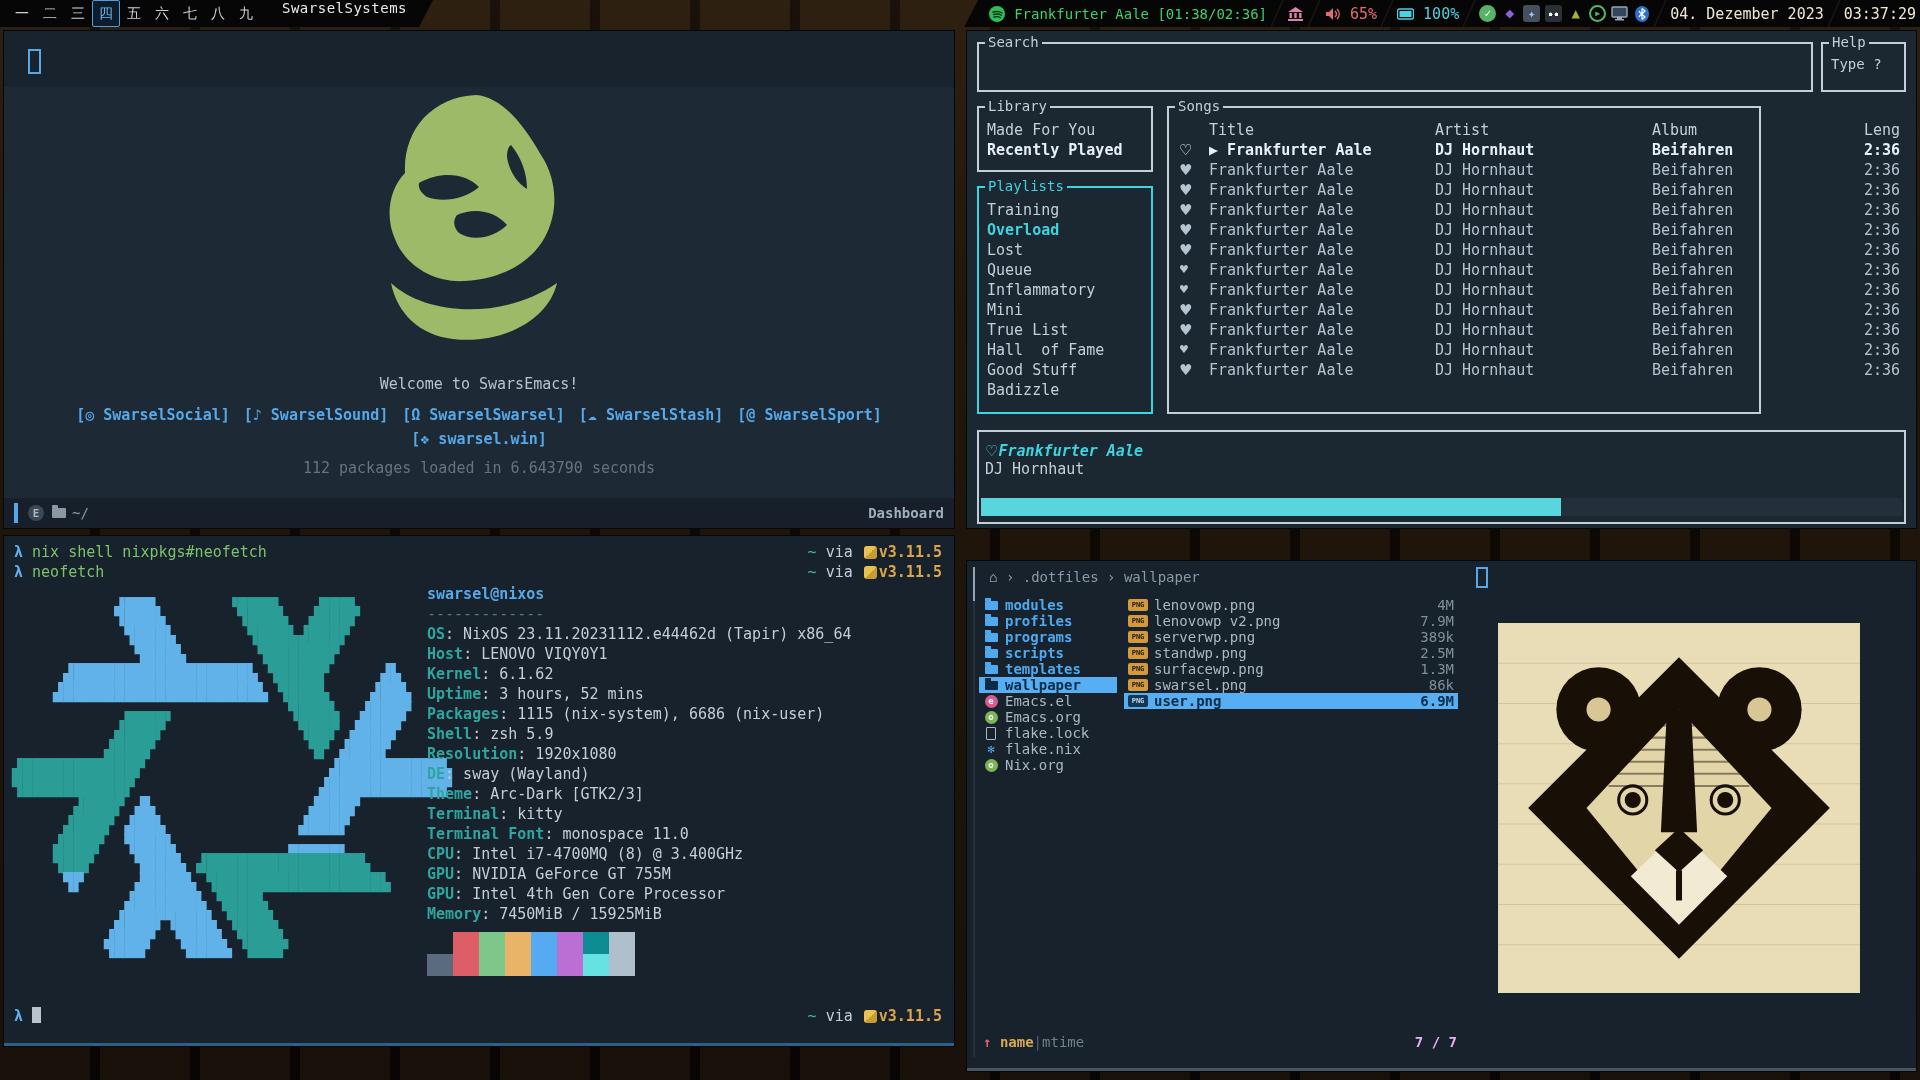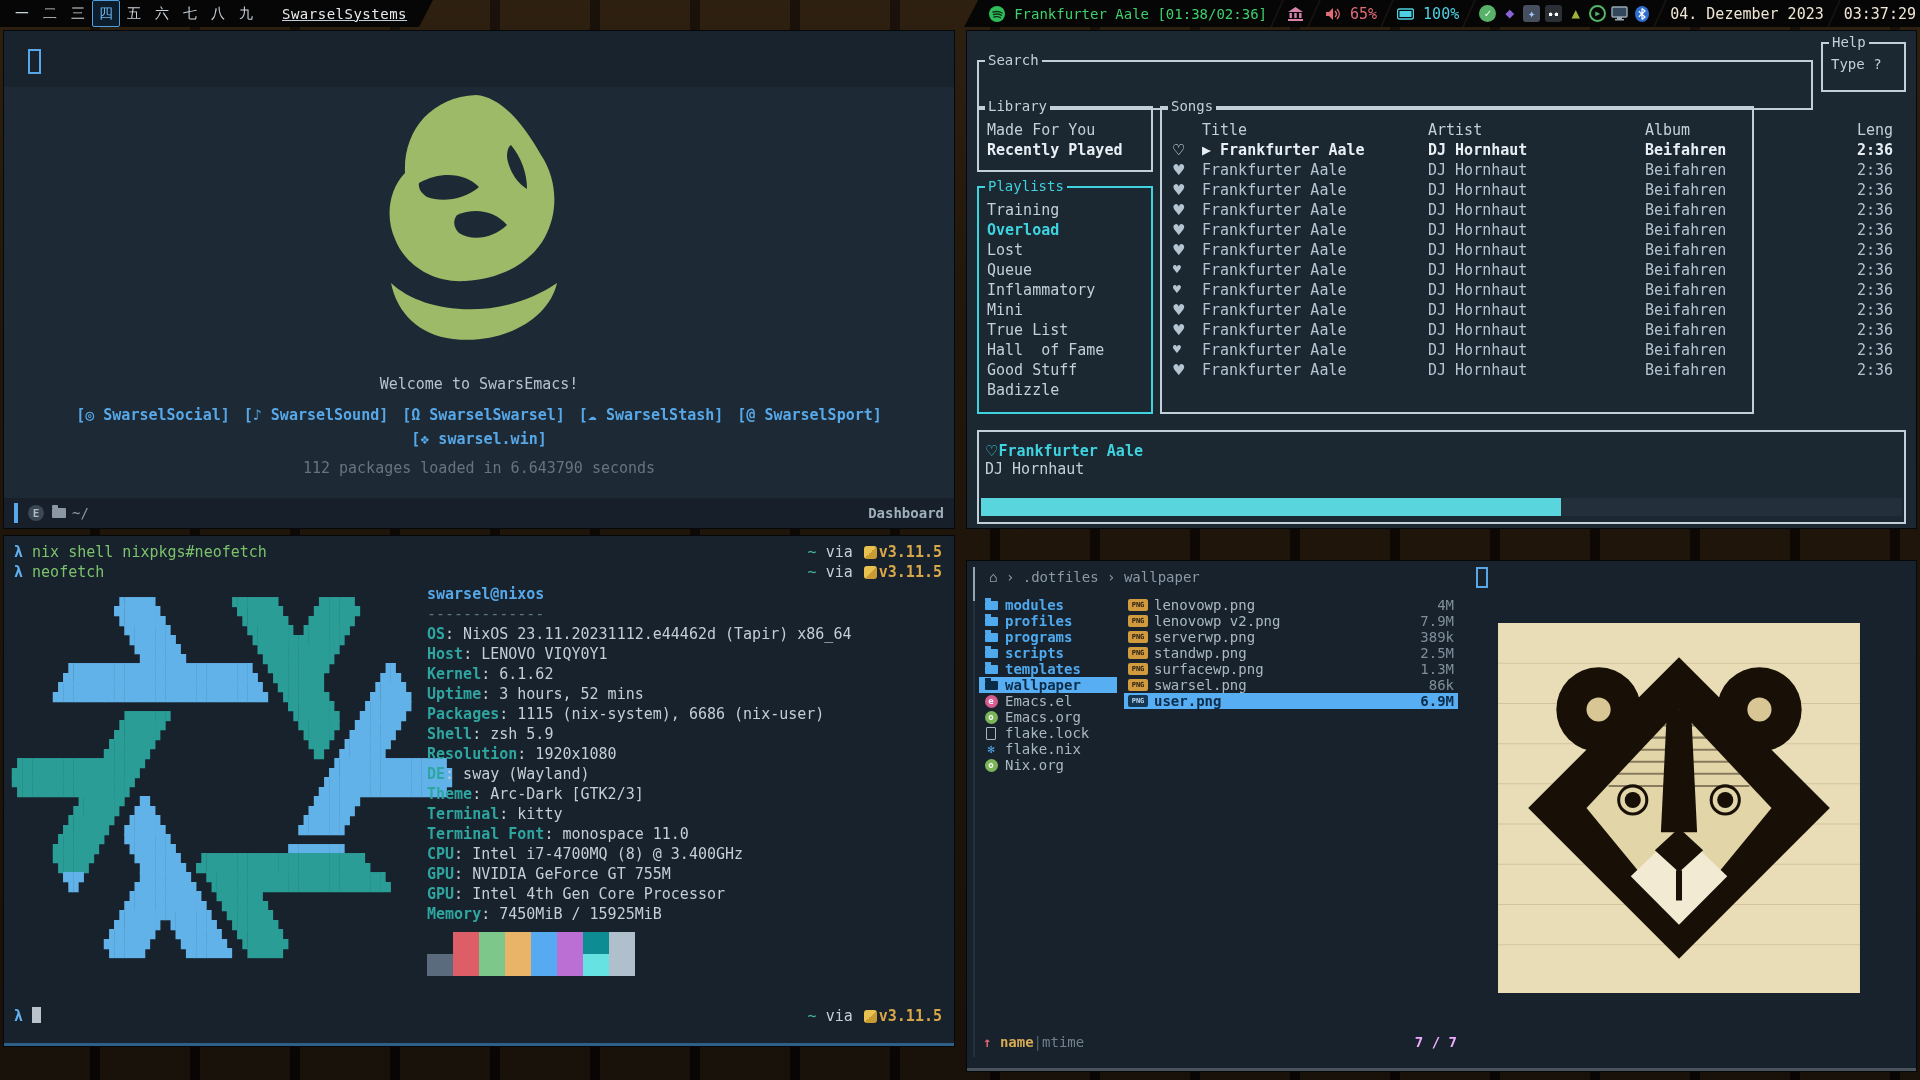--- a/index.html
+++ b/index.html
@@ -8,23 +8,23 @@
     font-family:"DejaVu Sans Mono","DejaVu Sans",monospace;
     background:
       repeating-linear-gradient(90deg, rgba(60,42,20,.25) 0 90px, rgba(0,0,0,.4) 90px 100px),
       linear-gradient(180deg,#2a1d10 0%, #191007 30%, #0d0906 100%);
     color:#c2cfd9;
   }
   #screen { position:relative; width:1920px; height:1080px; }
 
   
   #bar { position:absolute; left:0; top:0; width:1920px; height:27px; font-size:14px; }
-  #bar-left { position:absolute; left:0; top:0; height:27px; display:flex; align-items:center;
+  #bar-left { position:absolute; left:0; top:0; height:27px; display:flex; align-items:flex-start;
     background:#060606; padding:0 26px 0 8px;
-    clip-path:polygon(0 0,100% 0,calc(100% - 14px) 100%,0 100%);text-decoration:underline; }
+    clip-path:polygon(0 0,100% 0,calc(100% - 14px) 100%,0 100%); }
   .ws { display:inline-block; padding:0 7px; color:#c9d1d8; line-height:25px; }
   .ws.active { color:#6db6ef; border:1px solid #4d9fe0; background:#0d1d2b; border-radius:2px; padding:0 6px; }
   #bar-title { margin-left:22px; color:#e8ebee; letter-spacing:.5px; }
   #bar-right { position:absolute; right:0; top:0; height:27px; display:flex; align-items:center; gap:9px;
     background:#060606; padding:0 4px 0 24px;
     clip-path:polygon(14px 0,100% 0,100% 100%,0 100%); }
   .seg-sep { width:2px; height:27px; background:#171310; transform:skewX(-24deg); }
   #spotify-text { color:#3fd06c; }
   #vol-text { color:#e06c75; font-size:15px; }
   #bat-text { color:#4dd0e1; font-size:15px; }
@@ -56,39 +56,39 @@
   .cssfolder { display:inline-block; width:14px; height:10px; background:#8b97a2; border-radius:1px; position:relative; margin-right:6px; }
   .cssfolder::before { content:""; position:absolute; left:0; top:-3px; width:6px; height:3px; background:inherit; border-radius:1px 1px 0 0; }
   #em-mode { margin-left:auto; font-weight:bold; color:#9fb0bc; }
 
   
   #win-music { left:967px; top:31px; width:949px; height:497px; background:#1b2731; font-size:15px; color:#c2d0da; }
   .mbox { position:absolute; border:2px solid #c2cfd9; }
   .mbox.cyan { border-color:#3fd3e0; }
   .mlabel { position:absolute; top:-10px; left:6px; background:#1b2731; padding:0 3px; font-size:14px; white-space:pre; }
   .mbox.cyan > .mlabel { color:#3fd3e0; }
-  #m-search { left:10px; top:29px; width:836px; height:50px; }
+  #m-search { left:10px; top:11px; width:836px; height:50px; }
   #m-help { left:854px; top:11px; width:85px; height:50px; }
   #m-help-text { padding:12px 0 0 8px; font-size:14px; }
   #m-library { left:10px; top:75px; width:176px; height:66px; }
   #m-playlists { left:10px; top:155px; width:176px; height:228px; }
   .mlist { margin-top:12px; }
   .mitem { line-height:20px; padding-left:8px; white-space:pre; }
   .mitem.bold { font-weight:bold; color:#e8f0f6; }
   .mitem.active { font-weight:bold; color:#3fd3e0; }
-  #m-songs { left:193px; top:75px; width:594px; height:308px; }
+  #m-songs { left:200px; top:75px; width:594px; height:308px; }
   .srow { display:grid; grid-template-columns:30px 226px 217px 212px 1fr; height:20px; line-height:20px;
     padding:0 10px; color:#b4c4d0; white-space:pre; }
   .srow.head { margin-top:12px; color:#c2d0da; }
   .srow.bold { font-weight:bold; color:#e8f0f6; }
   .heart { font-family:"DejaVu Sans","DejaVu Sans Mono",sans-serif; }
   .heart.small { font-size:11px; }
   .srow .len { text-align:right; }
   #m-playing { left:10px; top:399px; width:929px; height:94px; }
-  #m-track { margin:10px 0 0 6px; color:#3fd3e0; font-weight:bold; }
+  #m-track { margin:10px 0 0 6px; color:#3fd3e0; font-weight:bold;font-style:italic; }
   #m-artist { margin-left:6px; color:#c2d0da; }
   #m-progress { position:absolute; left:2px; right:2px; bottom:6px; height:18px; background:#232f3a; }
   #m-progress-fill { height:100%; background:#59d6dd; }
 
   
   #win-term { left:4px; top:536px; width:950px; height:510px; background:#17222c; font-size:15px;
     border-bottom:3px solid #2e5f86; }
   .t-line { position:absolute; left:10px; right:12px; display:flex; justify-content:space-between; line-height:20px; }
   .t-prompt { color:#61afef; font-weight:bold; }
   .t-cmd { color:#7cc36e; }

